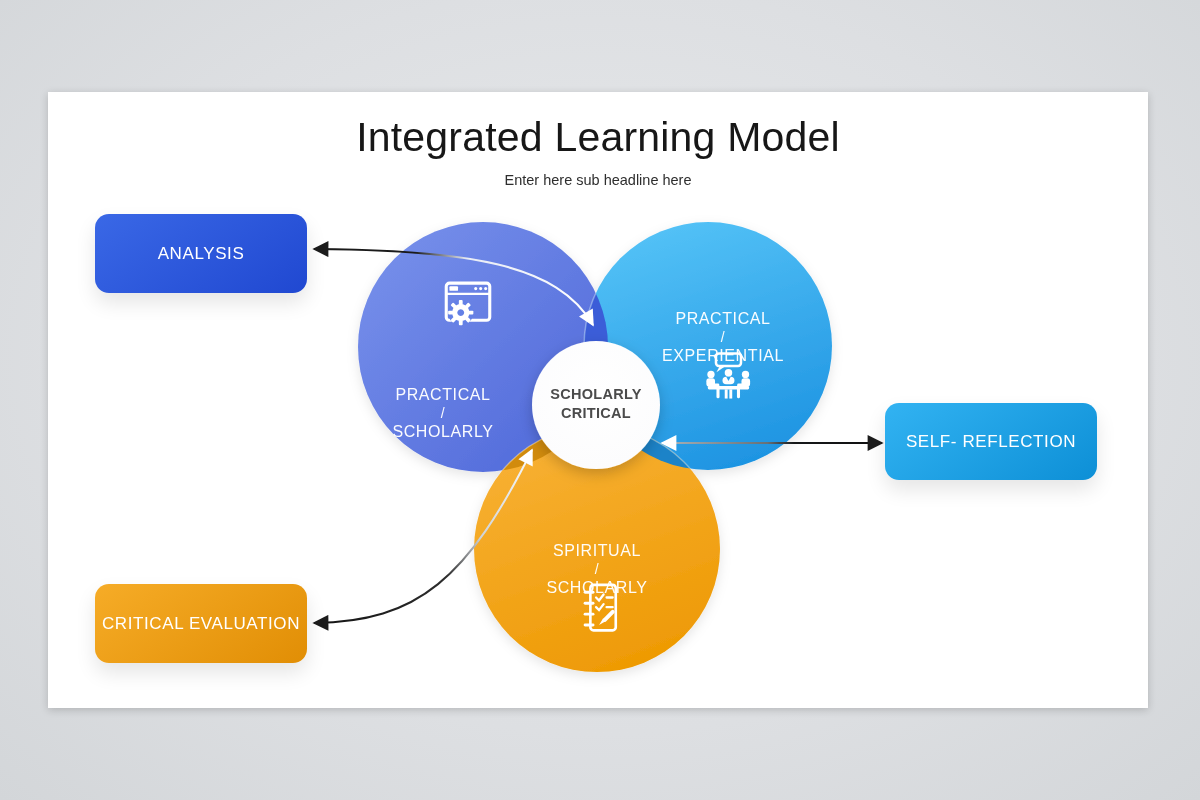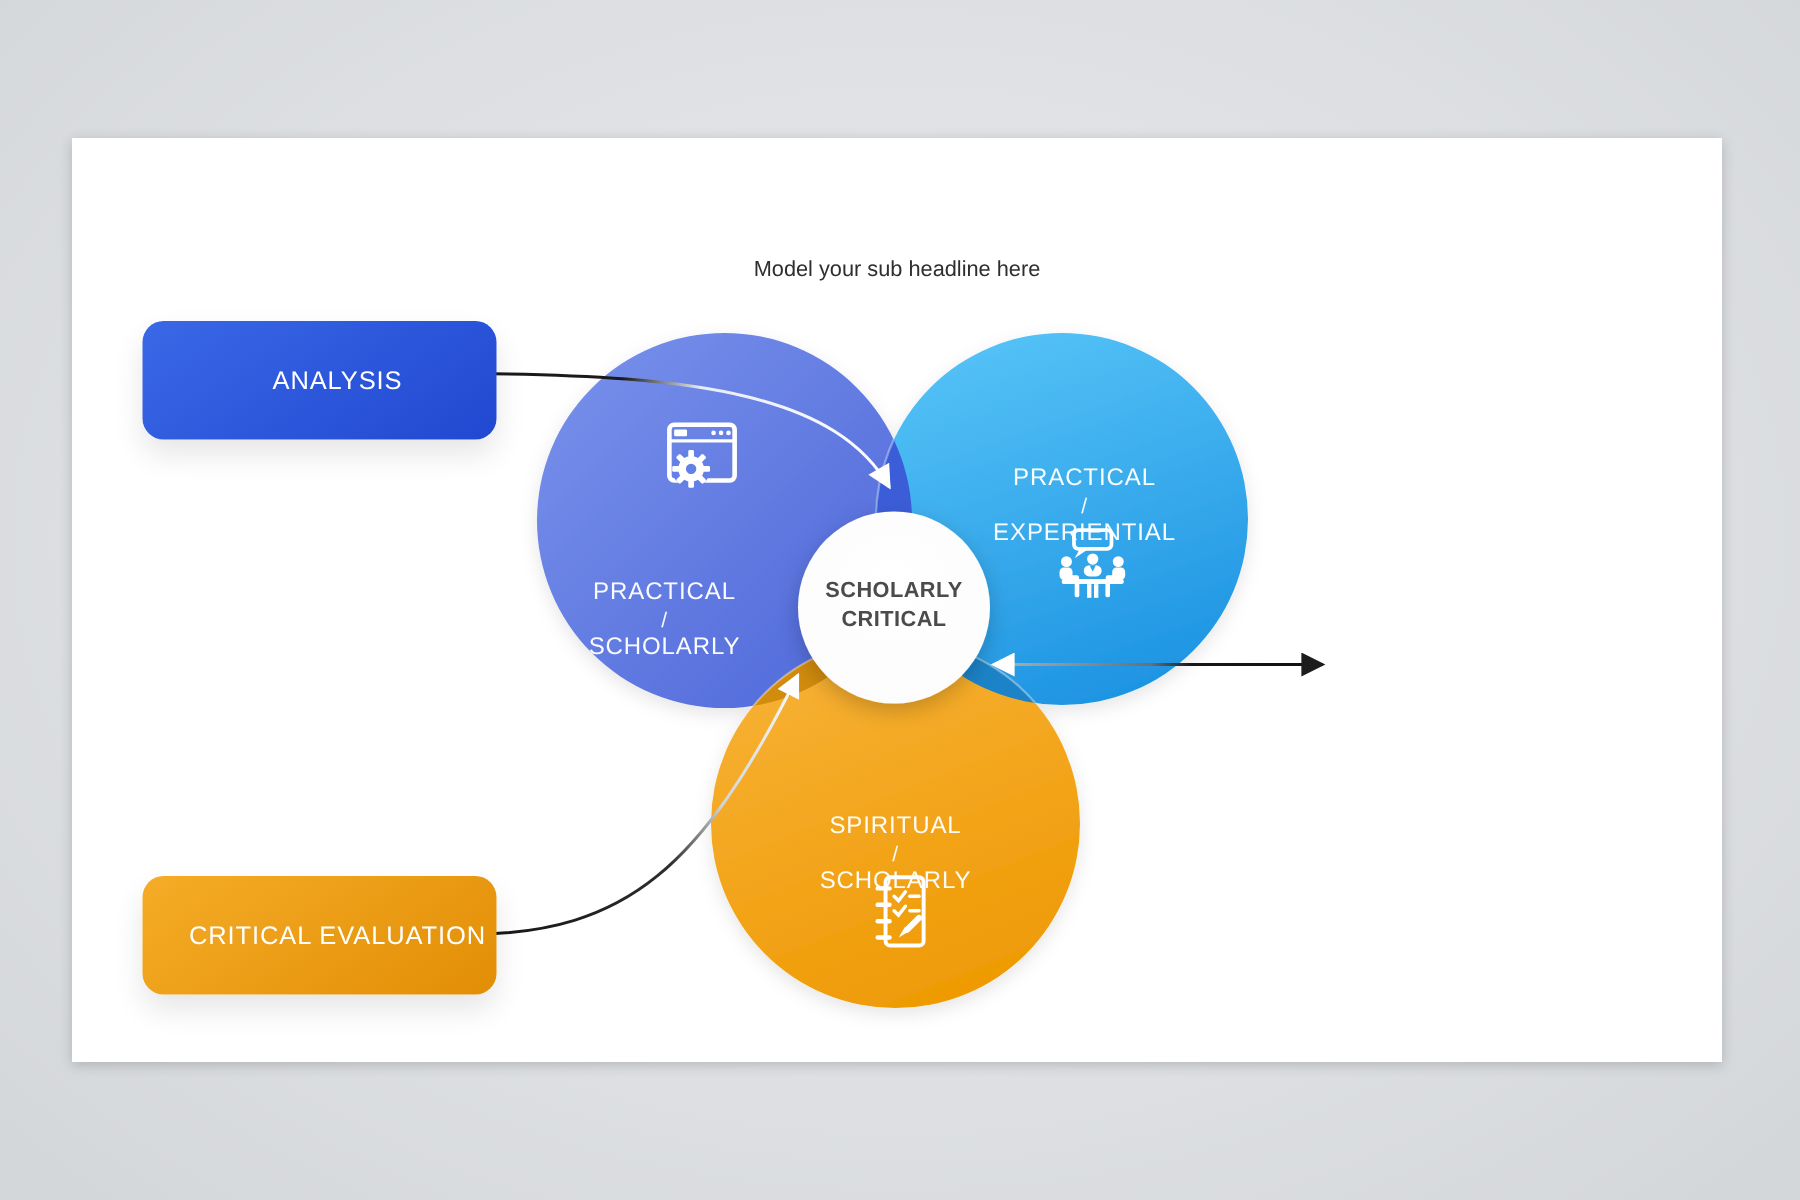--- a/index.html
+++ b/index.html
@@ -32,32 +32,32 @@
   .center-label{
     position:absolute;left:478px;top:293px;width:140px;text-align:center;
     color:#4b4b4b;font-weight:bold;font-size:14.5px;line-height:19px;letter-spacing:0.3px;
   }
   .icon{position:absolute;}
   .callout{
     position:absolute;width:212px;height:79px;border-radius:14px;
     display:flex;align-items:center;justify-content:center;
     color:#ffffff;font-size:17px;letter-spacing:0.6px;
     box-shadow:0 10px 20px rgba(0,0,0,0.10);
-    padding-left:24px;
   }
   .callout-analysis{left:47px;top:122px;background:linear-gradient(145deg,#3a68e6 0%,#2048d1 100%);}
   .callout-self{left:837px;top:311px;height:77px;background:linear-gradient(145deg,#32b3f2 0%,#0d8fd6 100%);}
   .callout-critical{left:47px;top:492px;background:linear-gradient(145deg,#f6ac27 0%,#e18e05 100%);}
 </style>
 </head>
 <body>
 
 <div class="slide">
 
-  <div class="subtitle">Model your sub headline here</div>
+  <div class="title">Integrated Learning Model</div>
+  <div class="subtitle">Enter here sub headline here</div>
 
   <svg class="venn-svg" width="1100" height="616" viewBox="0 0 1100 616">
     <defs>
       <linearGradient id="gBlue" x1="0" y1="0" x2="1" y2="1">
         <stop offset="0" stop-color="#7a93ec"></stop>
           <stop offset="1" stop-color="#4c65d8"></stop>
       </linearGradient>
       <linearGradient id="gSky" x1="0.25" y1="0" x2="0.6" y2="1">
         <stop offset="0" stop-color="#55c3f7"></stop>
           <stop offset="1" stop-color="#1e94e2"></stop>
@@ -214,17 +214,20 @@
   </div>
 
   <div class="center-label">
     <div>SCHOLARLY</div>
     <div>CRITICAL</div>
   </div>
 
   <div class="callout callout-analysis">
     <span>ANALYSIS</span>
   </div>
+  <div class="callout callout-self">
+    <span>SELF- REFLECTION</span>
+  </div>
   <div class="callout callout-critical">
     <span>CRITICAL EVALUATION</span>
   </div>
 
 </div>
 
 </body></html>

